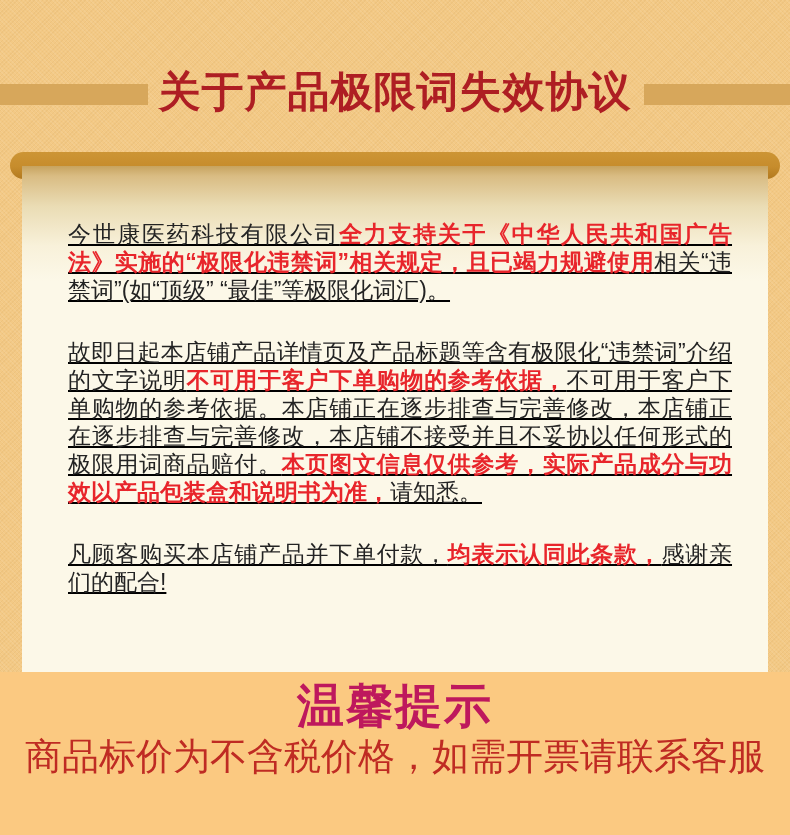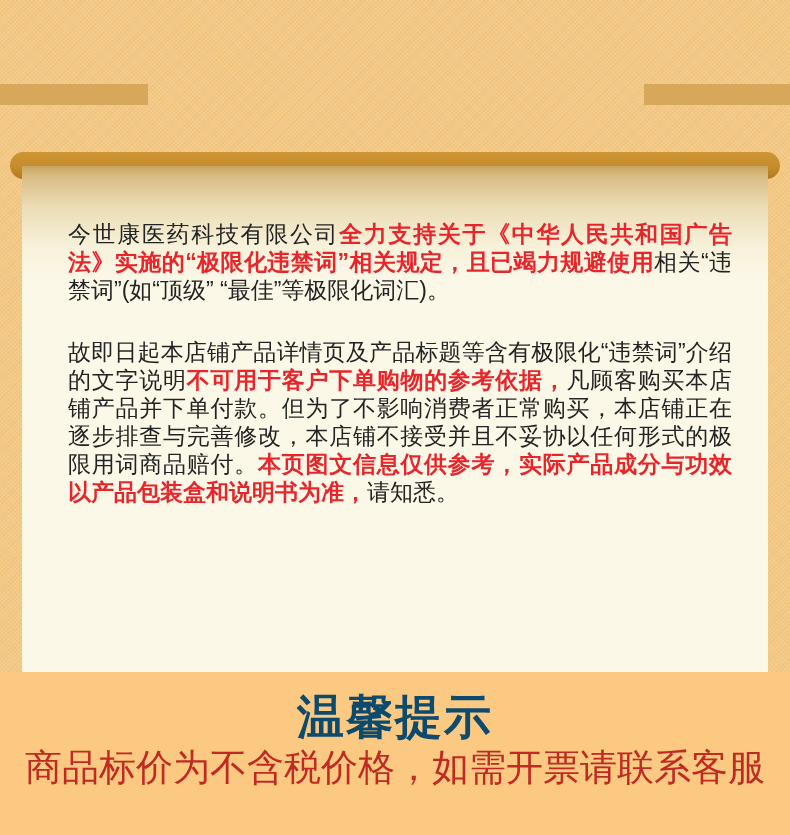--- a/index.html
+++ b/index.html
@@ -58,20 +58,21 @@
     width: 746px;
     height: 576px;
     background: linear-gradient(180deg,
       #c7a35f 0px,
       #d9bc83 10px,
       #eadcb4 40px,
       #f8f1da 80px,
       #fcf8e8 115px,
       #fcf8e8 100%);
     overflow: hidden;
+    text-decoration: underline;
   }
   .paper-content {
     padding: 54px 36px 0 46px;
     font-size: 23px;
     line-height: 28px;
     color: #232323;
     text-align: justify;
   }
   .paper-content p { margin: 0 0 34px 0; }
   .seg-red {
@@ -81,48 +82,50 @@
 
   .notice {
     left: 0;
     top: 672px;
     width: 100%;
     height: 163px;
     background: #fbc981;
     text-align: center;
   }
   .notice-title {
-    margin-top: 19px;
+    margin-top: 8px;
     font-size: 47px;
     line-height: 52px;
     font-weight: 700;
     letter-spacing: 2px;
-    color: #0c4a6e;
+    color: #be185d;
   }
   .notice-subtitle {
     margin-top: 7px;
     font-size: 37px;
     line-height: 36px;
     color: #bf2b23;
   }
 </style>
 </head>
 <body>
 
 <div class="page">
 
   <div class="title-bar left"></div>
+  <h1 class="page-title">关于产品极限词失效协议</h1>
   <div class="title-bar right"></div>
 
   <div class="scroll-roller"></div>
 
   <div class="paper">
     <div class="paper-content">
         <p><span class="seg-normal">今世康医药科技有限公司</span><span class="seg-red">全力支持关于《中华人民共和国广告法》实施的“极限化违禁词”相关规定，且已竭力规避使用</span><span class="seg-normal">相关“违禁词”(如“顶级” “最佳”等极限化词汇)。</span></p>
-        <p><span class="seg-normal">故即日起本店铺产品详情页及产品标题等含有极限化“违禁词”介绍的文字说明</span><span class="seg-red">不可用于客户下单购物的参考依据，</span><span class="seg-normal">凡顾客购买本店铺产品并下单付款。但为了不影响消费者正常购买，本店铺正在逐步排查与完善修改，本店铺不接受并且不妥协以任何形式的极限用词商品赔付。</span><span class="seg-red">本页图文信息仅供参考，实际产品成分与功效以产品包装盒和说明书为准，</span><span class="seg-normal">请知悉。</span></p>
+        <p><span class="seg-normal">故即日起本店铺产品详情页及产品标题等含有极限化“违禁词”介绍的文字说明</span><span class="seg-red">不可用于客户下单购物的参考依据，</span><span class="seg-normal">不可用于客户下单购物的参考依据。本店铺正在逐步排查与完善修改，本店铺正在逐步排查与完善修改，本店铺不接受并且不妥协以任何形式的极限用词商品赔付。</span><span class="seg-red">本页图文信息仅供参考，实际产品成分与功效以产品包装盒和说明书为准，</span><span class="seg-normal">请知悉。</span></p>
+        <p><span class="seg-normal">凡顾客购买本店铺产品并下单付款，</span><span class="seg-red">均表示认同此条款，</span><span class="seg-normal">感谢亲们的配合!</span></p>
       </div>
   </div>
 
   <div class="notice">
     <div class="notice-title">温馨提示</div>
     <div class="notice-subtitle">商品标价为不含税价格，如需开票请联系客服</div>
   </div>
 
 </div>
 

